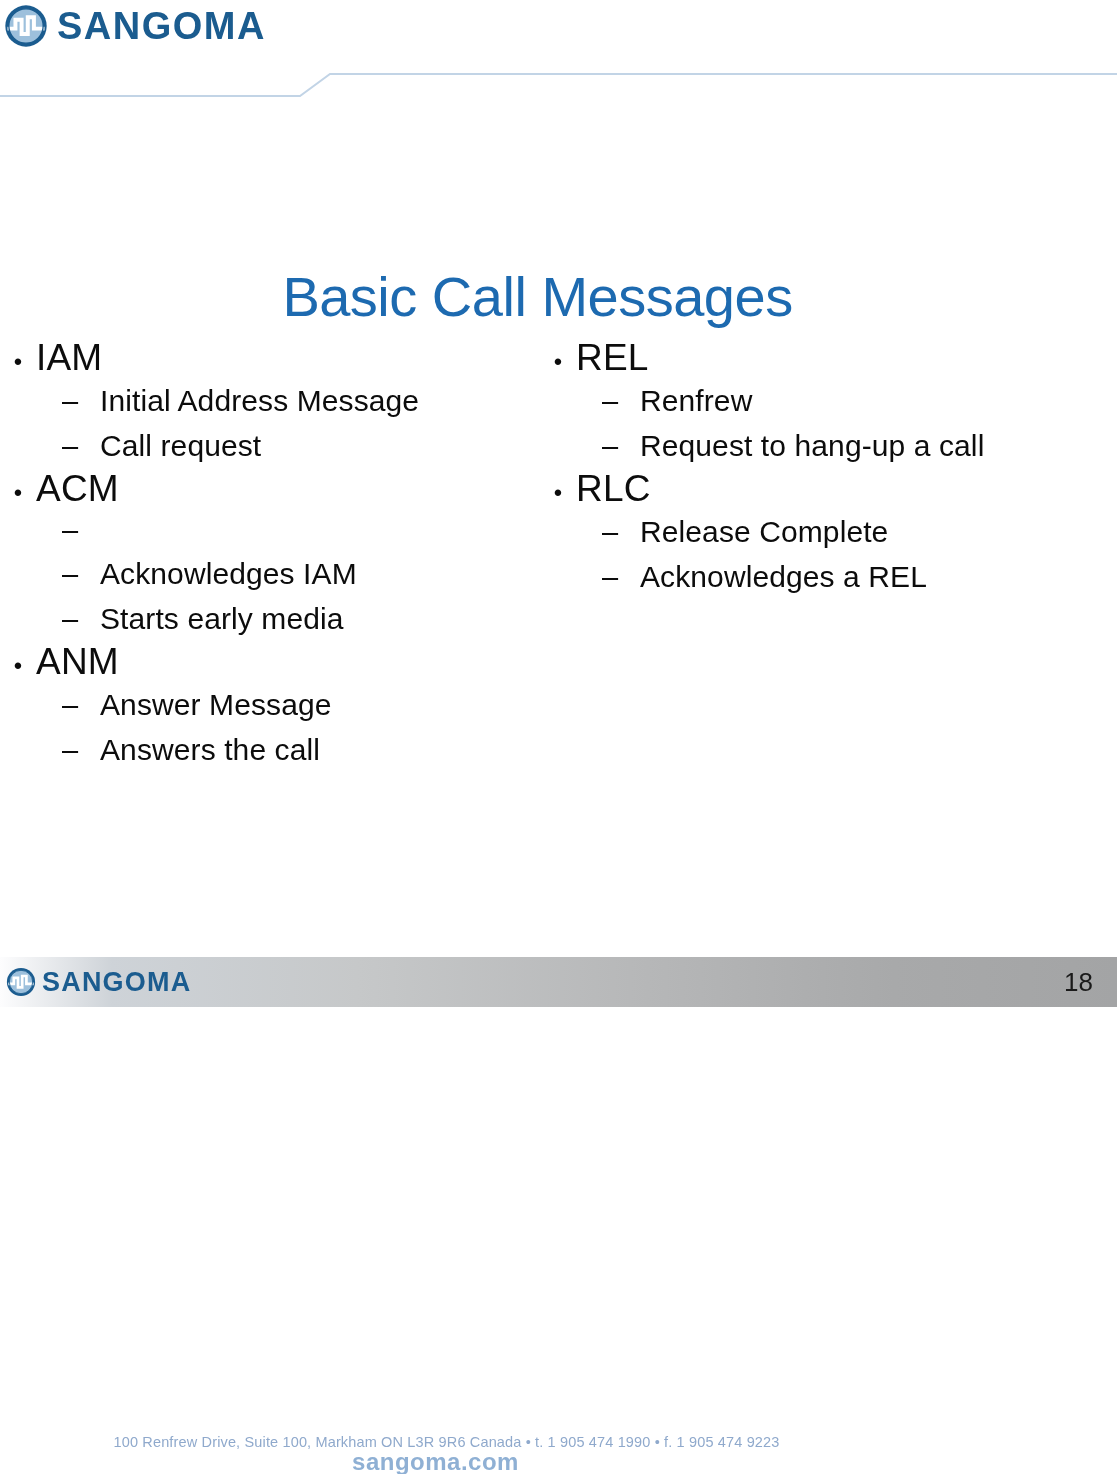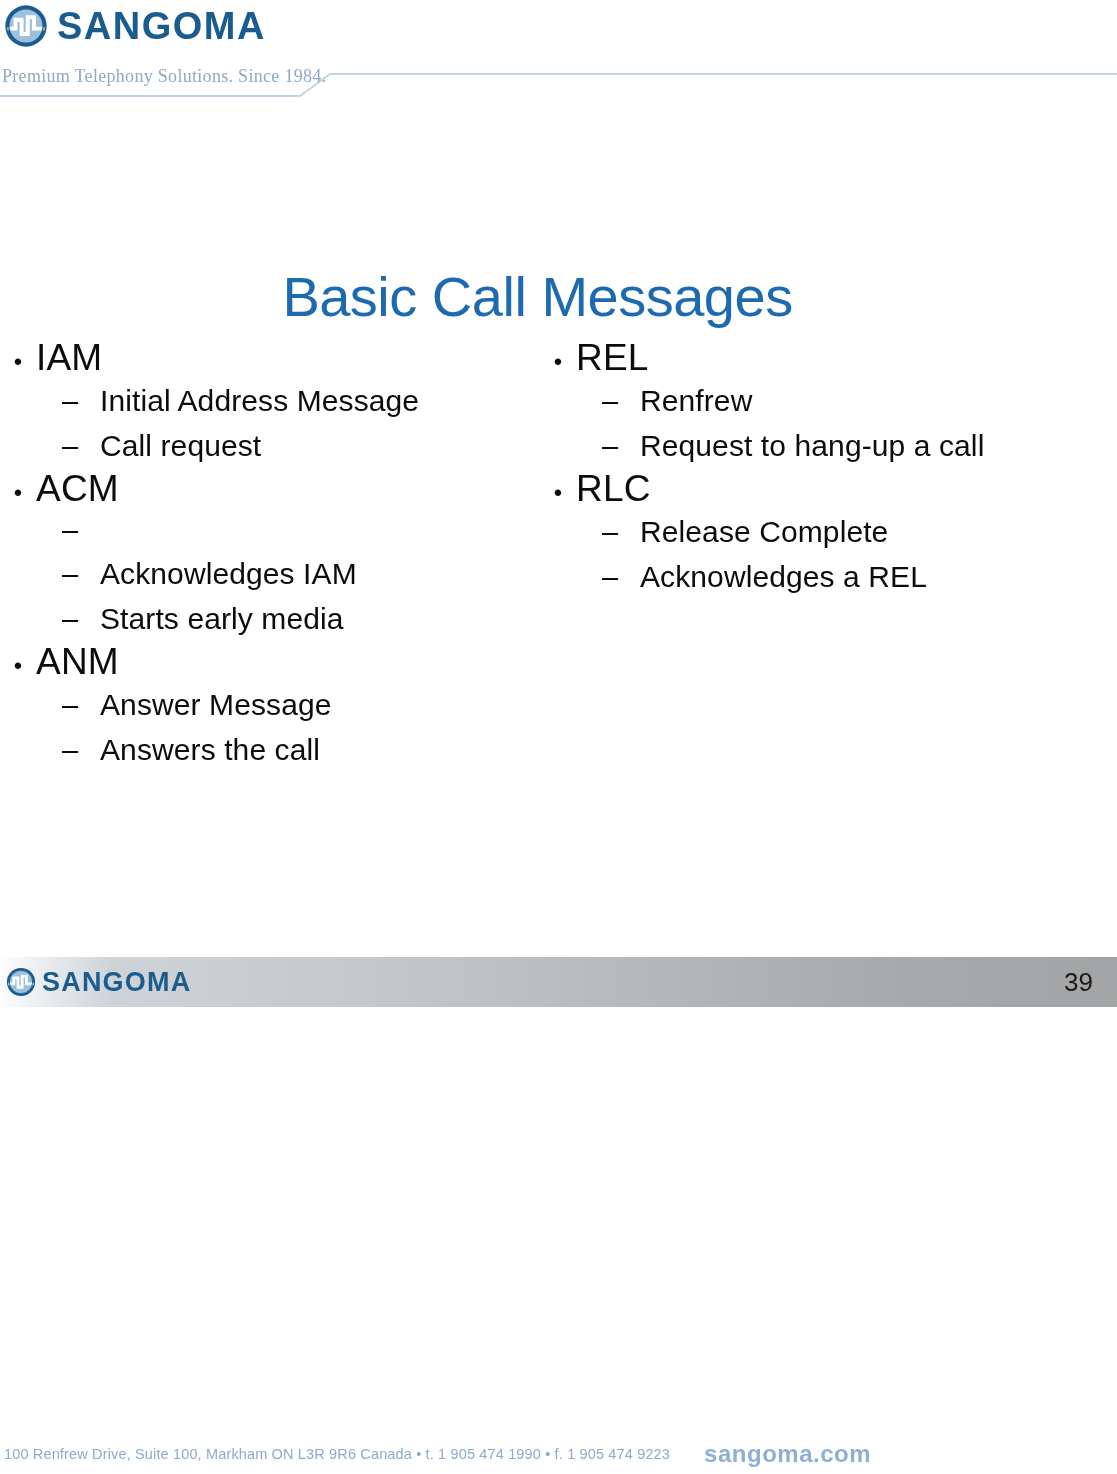--- a/index.html
+++ b/index.html
@@ -196,20 +196,21 @@
   
   #page-footer {
     position: absolute;
     left: 0;
     top: 1434px;
     width: 889px;
     height: 40px;
     display: flex;
     align-items: center;
     justify-content: space-between;
+    flex-direction: column;
   }
   #footer-address {
     margin-left: 4px;
     font-size: 14.5px;
     color: #8fa9cc;
     letter-spacing: 0.15px;
     white-space: nowrap;
   }
   #footer-url {
     margin-right: 18px;
@@ -232,21 +233,20 @@
   <div class="brand-lockup">
     <svg class="brand-mark" viewBox="0 0 100 100" aria-hidden="true">
       <circle cx="50" cy="50" r="47" fill="#1b5c8f"></circle>
       <circle cx="50" cy="50" r="39" fill="#9dc0dc"></circle>
       <path d="M8 56 L26 56 L26 36 L40 36 L40 68 L54 68 L54 30 L68 30 L68 56 L92 56" fill="none" stroke="#ffffff" stroke-width="9" stroke-linejoin="miter" stroke-linecap="butt"></path>
       <circle cx="50" cy="50" r="39" fill="none" stroke="#1b5c8f" stroke-width="3"></circle>
     </svg>
     <span class="brand-word">SANGOMA</span>
   </div>
 
-  <div class="brand-tagline">Premium Telephony Solutions. Since 1984.</div>
 </div>
 
 <h1 id="slide-title">Basic Call Messages</h1>
 
 <div id="slide-content">
 
   <div class="bullet-column left">
     <ul class="lvl1">
 
       <li class="lvl1-item">
@@ -351,19 +351,19 @@
 <div id="footer-bar">
   <div class="footer-brand">
     <svg class="footer-mark" viewBox="0 0 100 100" aria-hidden="true">
       <circle cx="50" cy="50" r="47" fill="#1b5c8f"></circle>
       <circle cx="50" cy="50" r="39" fill="#9dc0dc"></circle>
       <path d="M8 56 L26 56 L26 36 L40 36 L40 68 L54 68 L54 30 L68 30 L68 56 L92 56" fill="none" stroke="#ffffff" stroke-width="9" stroke-linejoin="miter" stroke-linecap="butt"></path>
       <circle cx="50" cy="50" r="39" fill="none" stroke="#1b5c8f" stroke-width="3"></circle>
     </svg>
     <span class="footer-word">SANGOMA</span>
   </div>
-  <span id="page-number">39</span>
+  <span id="page-number">18</span>
 </div>
 
 <div id="page-footer">
   <span id="footer-address">100 Renfrew Drive, Suite 100, Markham ON L3R 9R6 Canada  •  t. 1 905 474 1990  •  f. 1 905 474 9223</span>
   <span id="footer-url">sangoma.com</span>
 </div>
 
 </body></html>

